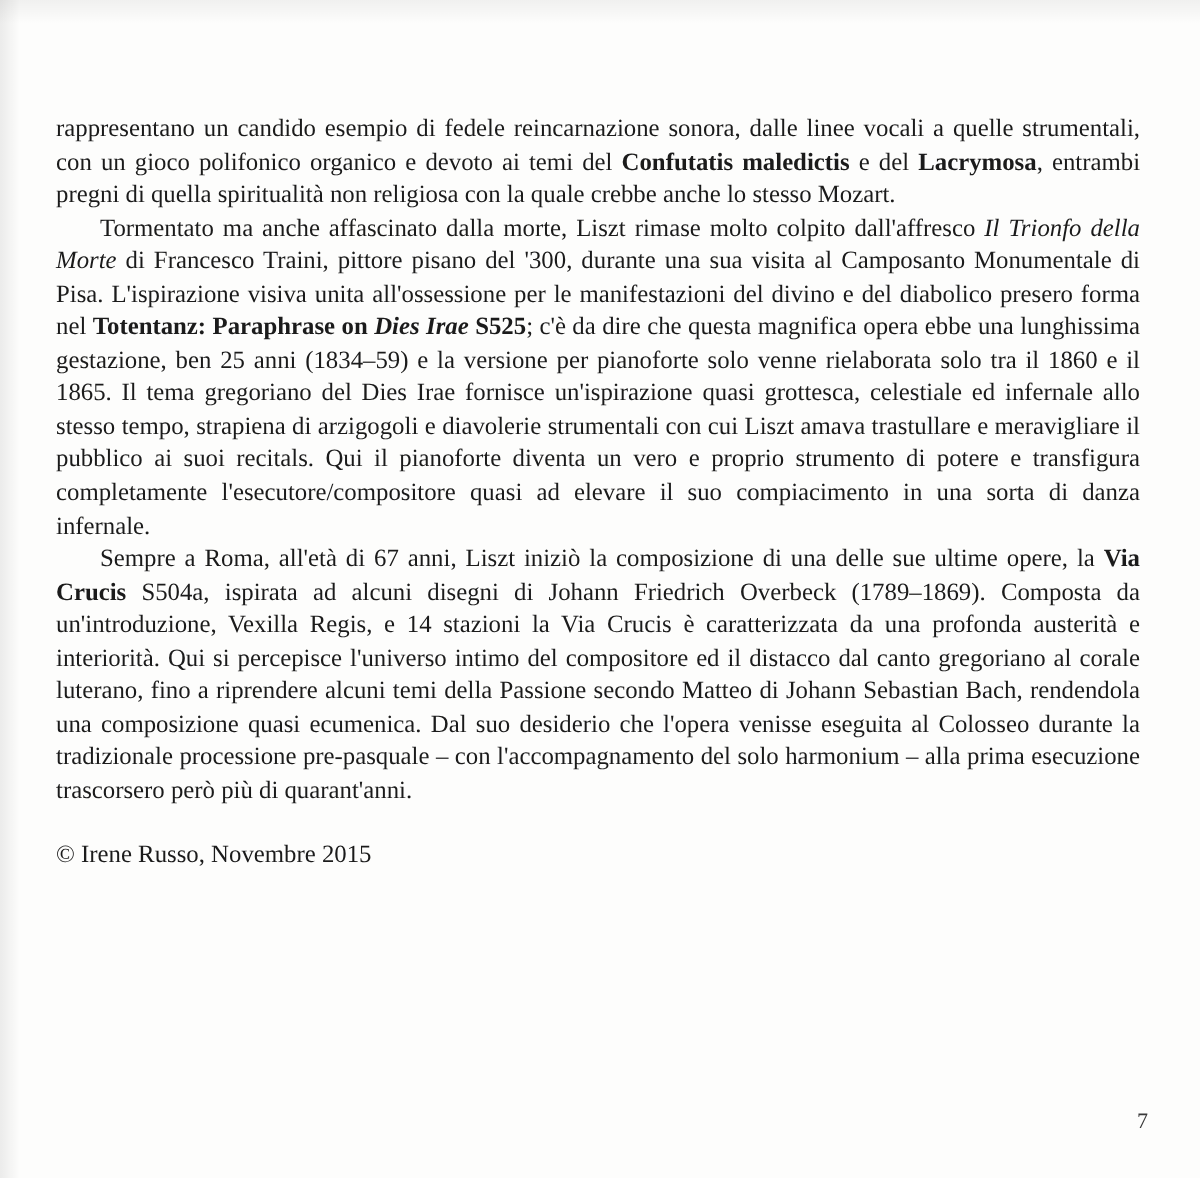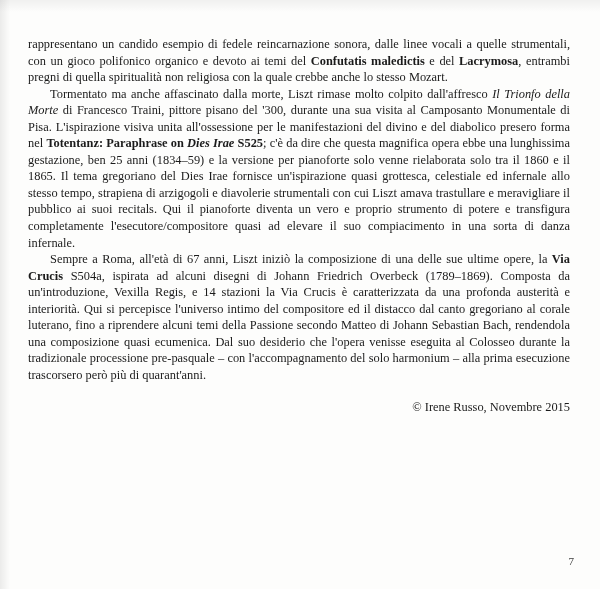--- a/index.html
+++ b/index.html
@@ -12,21 +12,21 @@
     background: #ffffff;
     font-family: "Liberation Serif", serif;
     color: #1a1a1a;
     overflow: hidden;
   }
   .page {
     position: relative;
     width: 600px;
     height: 589px;
     box-sizing: border-box;
-    padding: 36px 30px 20px 28px;
+    padding: 56px 30px 20px 28px;
     background: #fdfdfc;
   }
   .body-text {
     font-size: 12.4px;
     line-height: 1.335;
     text-align: justify;
     text-justify: inter-word;
     color: #1b1b1b;
   }
   p.para {
@@ -39,21 +39,21 @@
   }
   p.quote {
     margin: 14px 0 0 0;
     text-indent: 0;
     font-style: italic;
     text-align: left;
   }
   p.credit {
     margin: 16px 0 0 0;
     text-indent: 0;
-    text-align: right;
+    text-align: left;
   }
   b {
     font-weight: bold;
   }
   i {
     font-style: italic;
   }
   .page-number {
     position: absolute;
     right: 26px;

